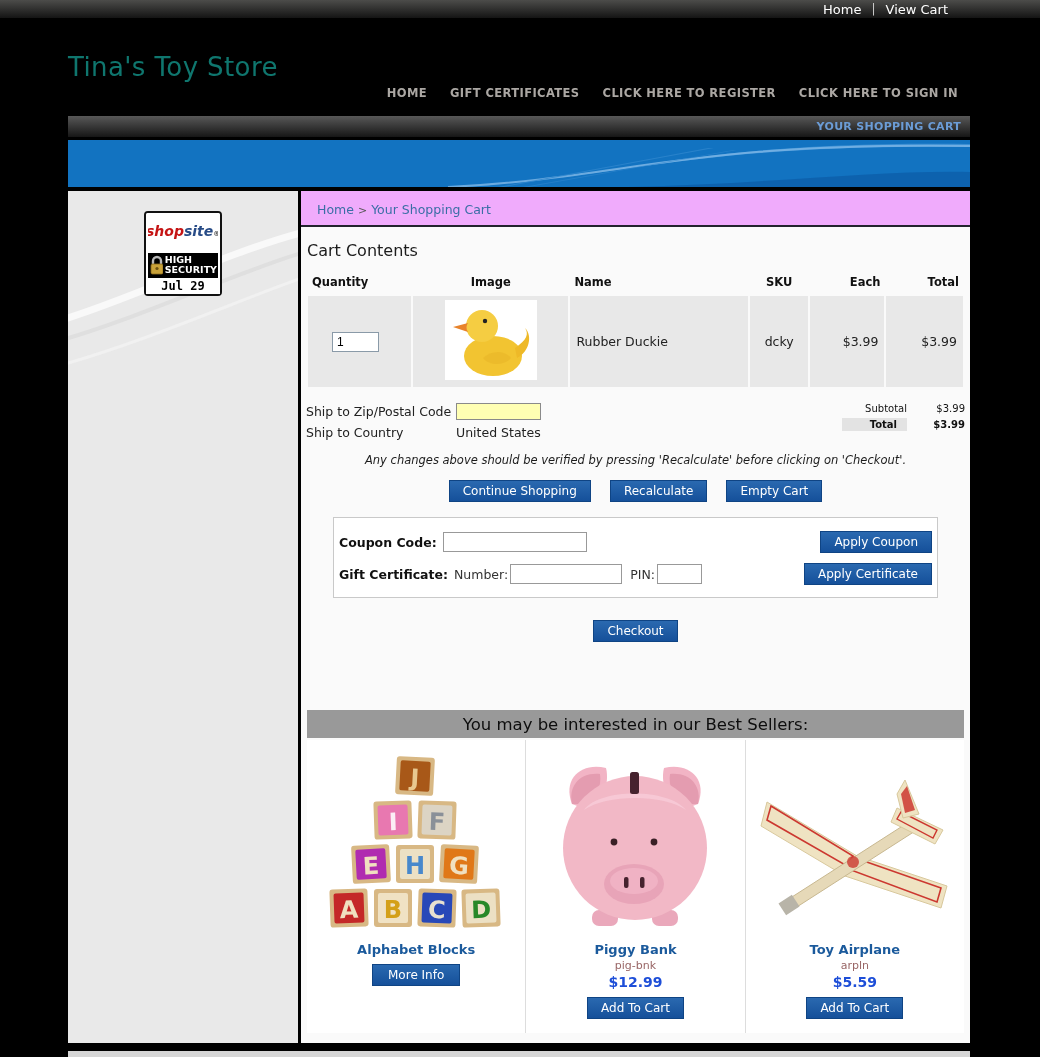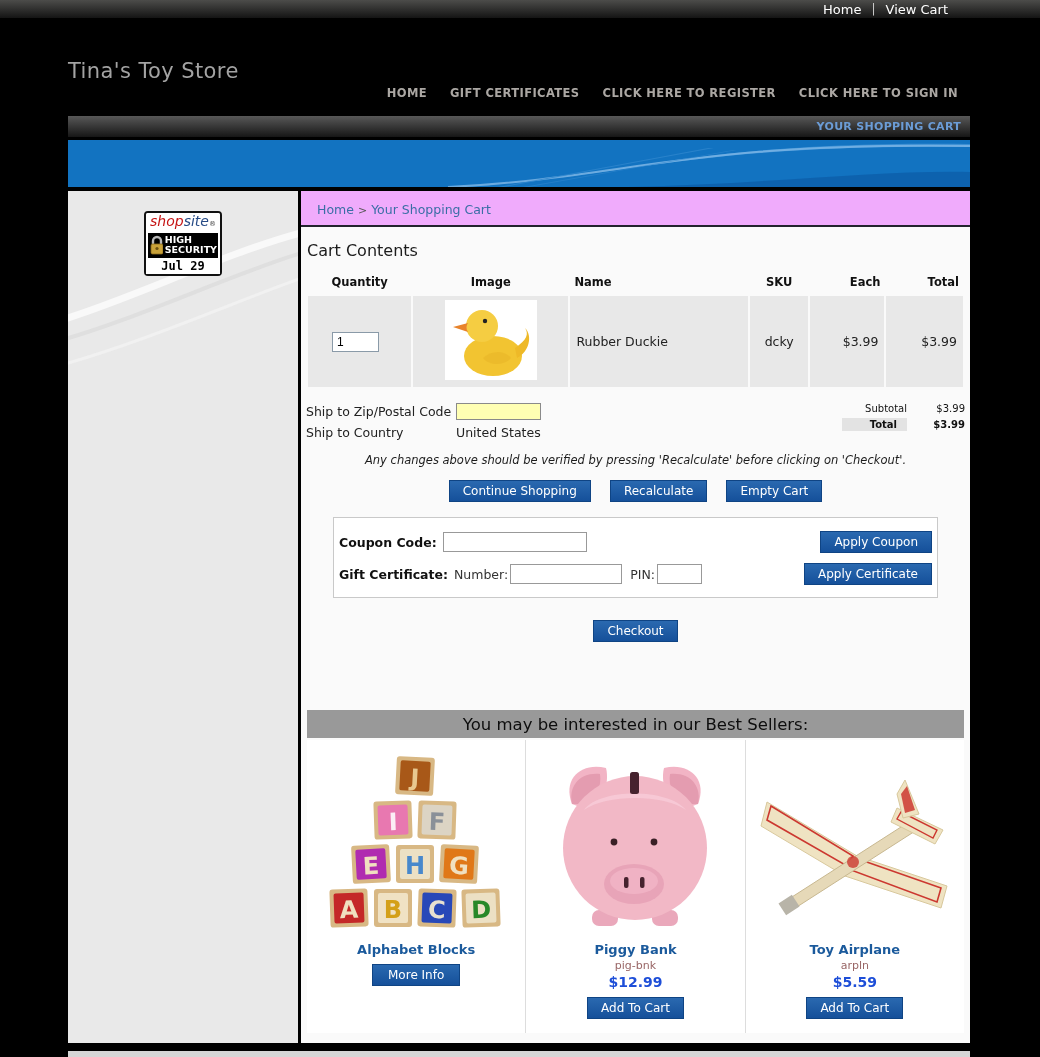--- a/index.html
+++ b/index.html
@@ -6,21 +6,21 @@
   html,body { width:1040px; height:1057px; background:#000; font-family:"DejaVu Sans","Liberation Sans",sans-serif; }
   .page { position:relative; width:1040px; height:1057px; background:#000; overflow:hidden; }
 
   
   .topbar { height:18px; background:linear-gradient(#4c4c4a,#141414); display:flex; justify-content:flex-end; align-items:center; padding-right:92px; gap:10px; }
   .topbar a { color:#fff; font-size:13px; text-decoration:none; }
   .topbar .sep { color:#ccc; font-size:12px; }
 
   
   .masthead { position:relative; height:92px; background:#000; }
-  .store-name { position:absolute; left:68px; top:34px; color:#a3a3a3; font-size:21px; letter-spacing:.4px;margin-top:7px; }
+  .store-name { position:absolute; left:68px; top:34px; color:#0f766e; font-size:26px; letter-spacing:.4px; }
   .main-nav { position:absolute; right:82px; bottom:10px; display:flex; gap:23px; }
   .main-nav a { color:#aba7a3; font-size:11.5px; font-weight:bold; letter-spacing:.4px; text-decoration:none; }
 
   .wrapper { margin-left:68px; width:902px; }
 
   
   .cart-bar { margin-top:6px; height:21px; background:linear-gradient(#585858,#161616); display:flex; align-items:center; justify-content:flex-end; padding-right:9px; }
   .cart-bar span { color:#6b9cd6; font-size:11px; font-weight:bold; letter-spacing:.3px; }
 
   
@@ -29,40 +29,40 @@
 
   
   .content-row { margin-top:4px; display:flex; min-height:805px; }
   .sidebar { position:relative; width:230px; background:#e9e9e9; overflow:hidden; }
   .sidebar .swoosh { position:absolute; top:0; left:0; }
   .col-divider { width:3px; background:#000; }
   .main { width:669px; background:#fafafa; padding-bottom:10px; }
 
   
   .shopsite-badge { position:relative; margin:20px auto 0; width:78px; background:#000; border:2px solid #111; outline:2px solid #fff; outline-offset:-4px; border-radius:4px; cursor:pointer; }
-  .badge-logo { background:#fff; border-radius:2px 2px 0 0; text-align:center; padding:1px 0; font-weight:normal; font-style:italic; font-size:14px; line-height:15px; }
+  .badge-logo { background:#fff; border-radius:2px 2px 0 0; text-align:center; padding:11px 0; font-weight:bold; font-style:italic; font-size:14px; line-height:15px; }
   .badge-logo .shop { color:#c51414; }
   .badge-logo .site { color:#274b86; }
   .badge-logo .reg { color:#444; font-size:7px; font-style:normal; }
   .badge-mid { display:flex; align-items:center; gap:2px; padding:2px 3px; }
   .badge-mid .txt { color:#fff; font-size:9.5px; font-weight:bold; line-height:10px; }
   .badge-date { background:#fff; border-top:1px solid #000; text-align:center; font-family:"DejaVu Sans Mono","Liberation Mono",monospace; font-size:12px; font-weight:bold; padding:1px 0; color:#000; }
 
   
   .breadcrumb { background:#f0abfc; padding:11px 16px 8px; border-bottom:2px solid #23232e; font-size:12.5px; }
   .breadcrumb a { color:#3a6ea5; text-decoration:none; }
   .breadcrumb .bc-sep { color:#555; margin:0 4px; font-size:11px; }
 
   
   .cart-title { font-size:16px; color:#1c1c1c; font-weight:normal; padding:14px 6px 10px; }
 
   table.cart-table { border-collapse:separate; border-spacing:2px; width:659px; margin:0 5px; }
   .cart-table th { font-size:11.5px; color:#111; padding:3px 4px 5px; background:#fafafa; }
   .cart-table td { background:#e8e8e8; font-size:12.5px; color:#222; padding:4px 6px; }
-  .c-qty   { width:100px; text-align:center; }
+  .c-qty   { width:100px; text-align:left; }
   .c-img   { width:150px; text-align:center; }
   .c-name  { width:172px; text-align:left; }
   .c-sku   { width:56px;  text-align:center; }
   .c-each  { width:72px;  text-align:right; }
   .c-total { width:74px;  text-align:right; }
   td.c-qty { text-align:left; padding-left:24px; }
   .qty-input { width:47px; height:20px; border:1px solid #8a9aa8; font-size:12px; padding:1px 4px; background:#fff; }
   .duck-box { display:inline-block; width:92px; height:80px; background:#fff; }
 
   

